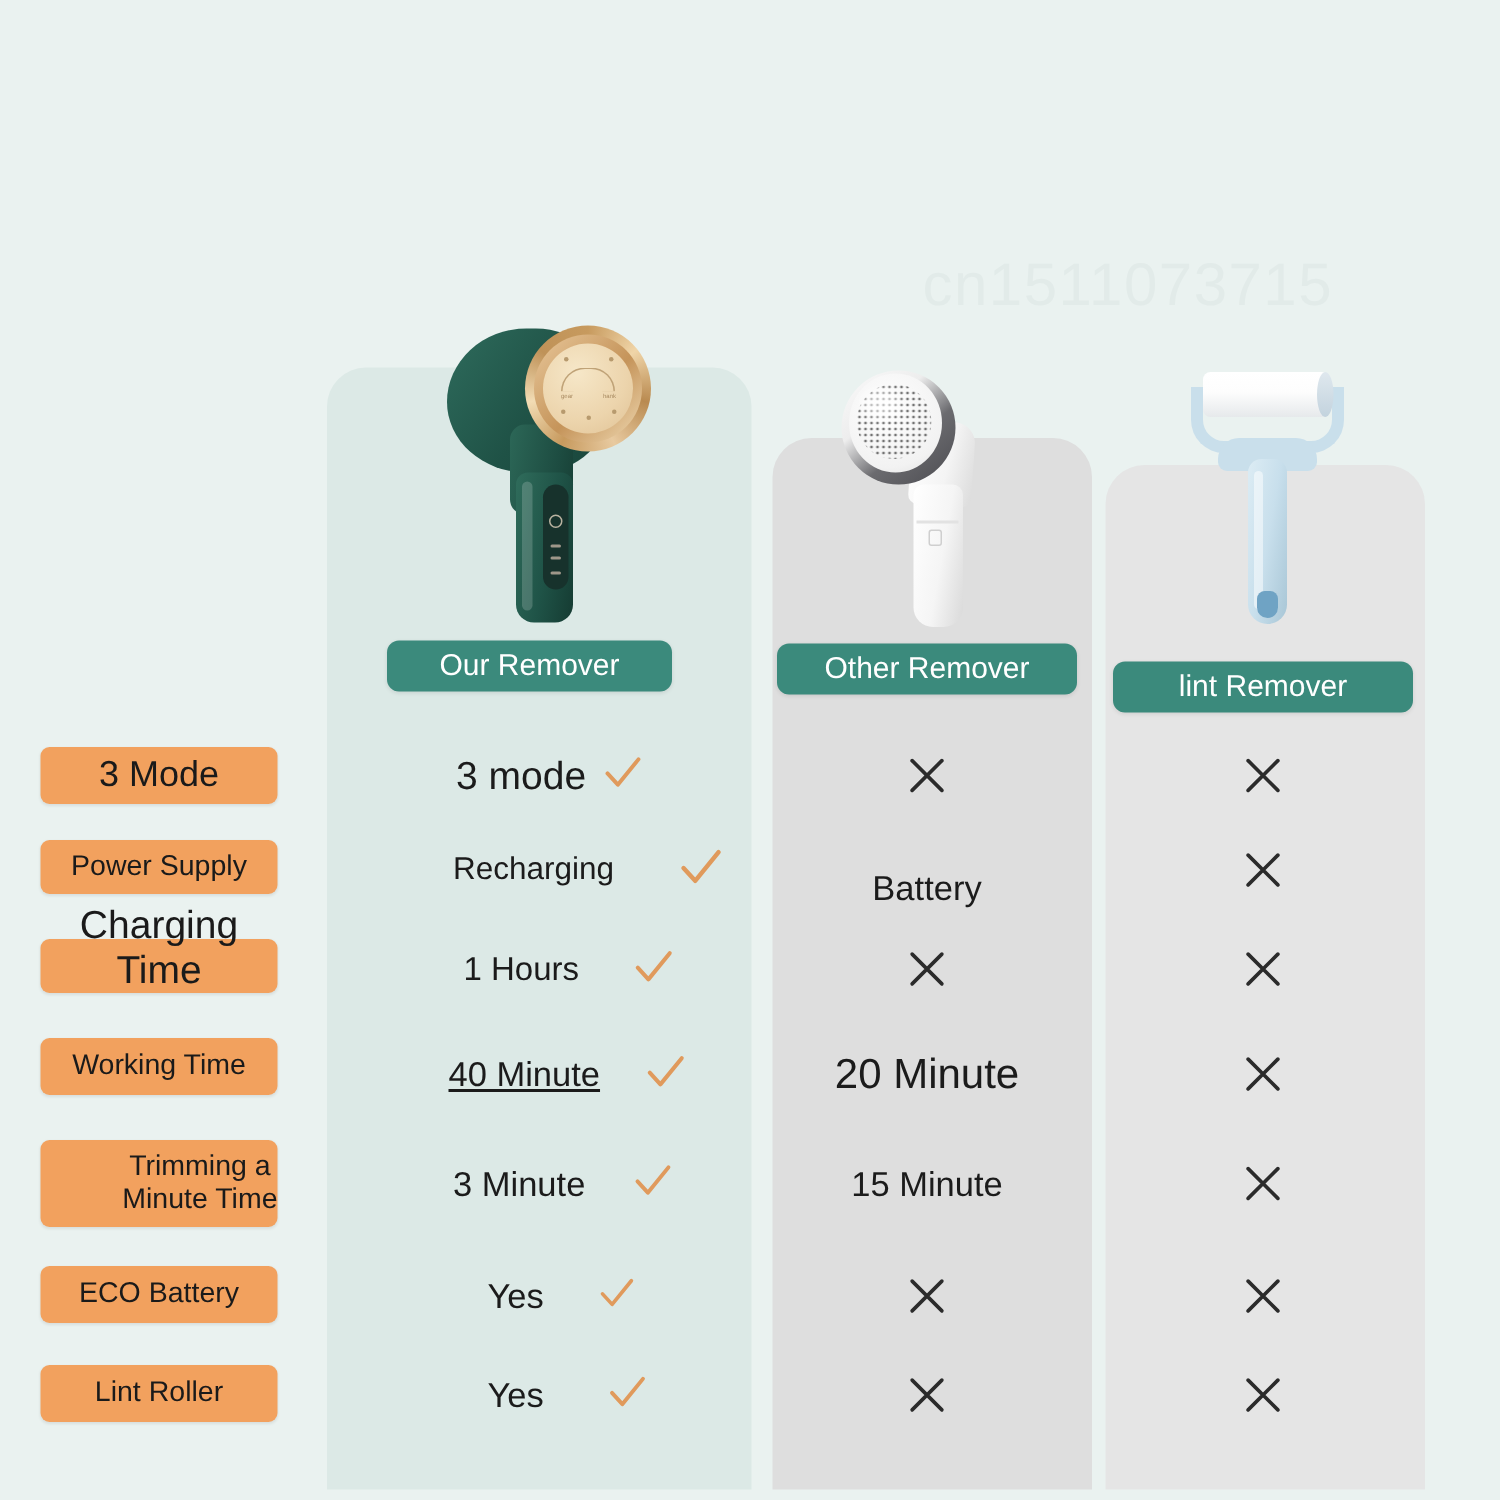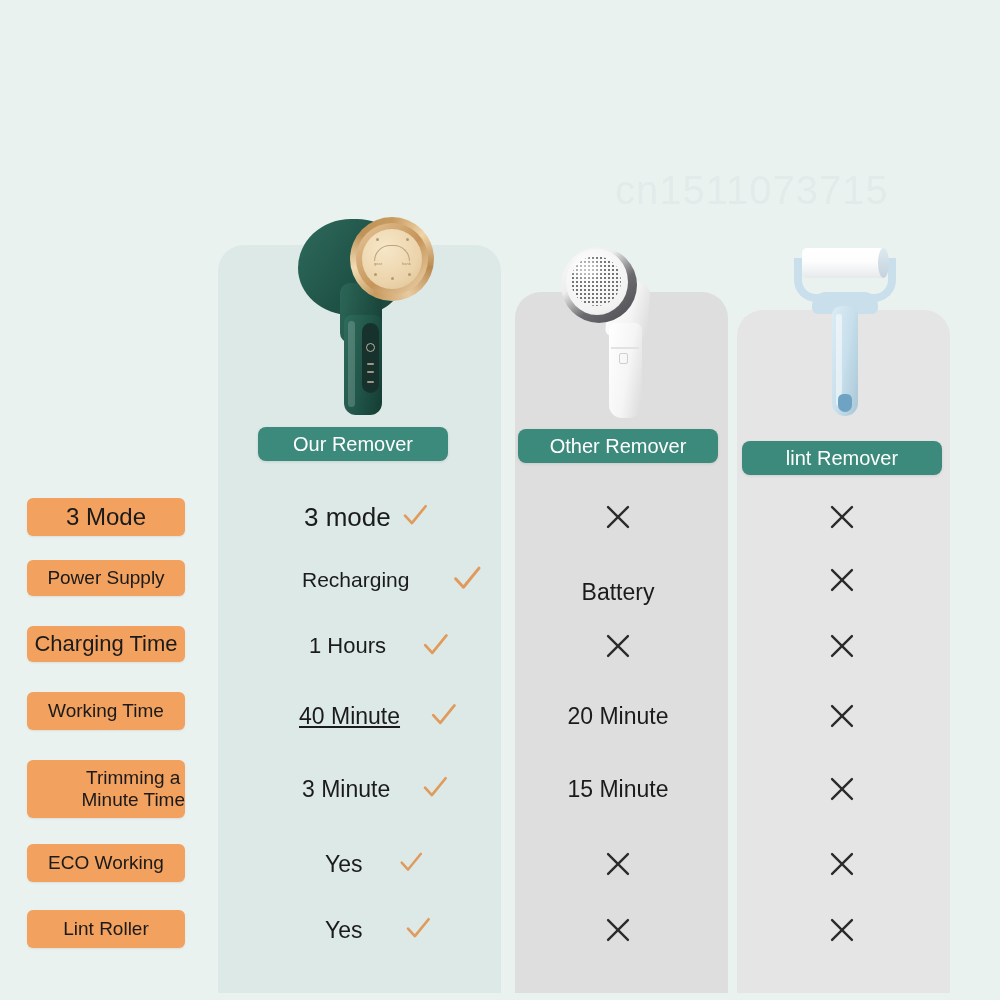--- a/index.html
+++ b/index.html
@@ -469,21 +469,21 @@
         </svg>
       </div>
       <div class="cell" style="left: 508px; top: 562px; width: 220px; height: 36px; justify-content: center; font-size: 23px; margin-top: 12px;">
         <span class="cell-text">Battery</span>
       </div>
       <div class="cross" style="left: 824px; top: 562px; width: 36px; height: 36px;">
         <svg width="34" height="34" viewBox="0 0 24 24" fill="none" stroke="#2b2b2b" stroke-width="1.7" stroke-linecap="round">
           <path d="M5 5 L19 19 M19 5 L5 19"></path>
         </svg>
       </div>
-      <div class="feat" style="top: 626px; height: 36px; font-size: 22px;">
+      <div class="feat" style="top: 626px; height: 36px; font-size: 26px; align-items: flex-end;">
         <div>
           <span>Charging Time</span>
         </div>
       </div>
       <div class="cell" style="left: 309px; top: 628px; height: 36px; font-size: 22px;">
         <span class="cell-text">1 Hours</span>
       </div>
       <div class="cell" style="left: 420px; top: 628.5px; height: 31px;">
         <svg width="31" height="31" viewBox="0 0 24 24" fill="none" stroke="#e09a5c" stroke-width="2.1" stroke-linecap="round" stroke-linejoin="round">
           <path d="M4 12.5 L9.5 18.5 L20.5 5"></path>
@@ -505,21 +505,21 @@
         </div>
       </div>
       <div class="cell" style="left: 299px; top: 698px; height: 36px; font-size: 23px; text-decoration: underline;">
         <span class="cell-text">40 Minute</span>
       </div>
       <div class="cell" style="left: 428px; top: 698.5px; height: 31px;">
         <svg width="31" height="31" viewBox="0 0 24 24" fill="none" stroke="#e09a5c" stroke-width="2.1" stroke-linecap="round" stroke-linejoin="round">
           <path d="M4 12.5 L9.5 18.5 L20.5 5"></path>
         </svg>
       </div>
-      <div class="cell" style="left: 508px; top: 698px; width: 220px; height: 36px; justify-content: center; font-size: 23px;">
+      <div class="cell" style="left: 508px; top: 698px; width: 220px; height: 36px; justify-content: center; font-size: 28px;">
         <span class="cell-text">20 Minute</span>
       </div>
       <div class="cross" style="left: 824px; top: 698px; width: 36px; height: 36px;">
         <svg width="34" height="34" viewBox="0 0 24 24" fill="none" stroke="#2b2b2b" stroke-width="1.7" stroke-linecap="round">
           <path d="M5 5 L19 19 M19 5 L5 19"></path>
         </svg>
       </div>
       <div class="feat" style="top: 760px; height: 58px; font-size: 19px; justify-content: flex-end;">
         <div>
           <span>Trimming a</span>
@@ -537,21 +537,21 @@
       <div class="cell" style="left: 508px; top: 771px; width: 220px; height: 36px; justify-content: center; font-size: 23px;">
         <span class="cell-text">15 Minute</span>
       </div>
       <div class="cross" style="left: 824px; top: 771px; width: 36px; height: 36px;">
         <svg width="34" height="34" viewBox="0 0 24 24" fill="none" stroke="#2b2b2b" stroke-width="1.7" stroke-linecap="round">
           <path d="M5 5 L19 19 M19 5 L5 19"></path>
         </svg>
       </div>
       <div class="feat" style="top: 844px; height: 38px; font-size: 19px;">
         <div>
-          <span>ECO Working</span>
+          <span>ECO Battery</span>
         </div>
       </div>
       <div class="cell" style="left: 325px; top: 846px; height: 36px; font-size: 23px;">
         <span class="cell-text">Yes</span>
       </div>
       <div class="cell" style="left: 397px; top: 848px; height: 28px;">
         <svg width="28" height="28" viewBox="0 0 24 24" fill="none" stroke="#e09a5c" stroke-width="2.1" stroke-linecap="round" stroke-linejoin="round">
           <path d="M4 12.5 L9.5 18.5 L20.5 5"></path>
         </svg>
       </div>

